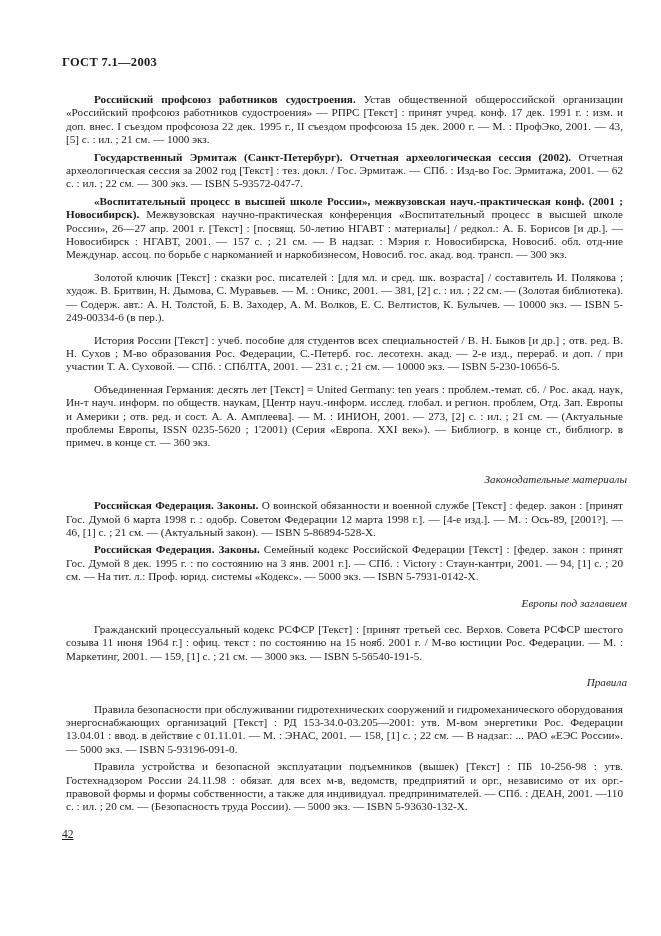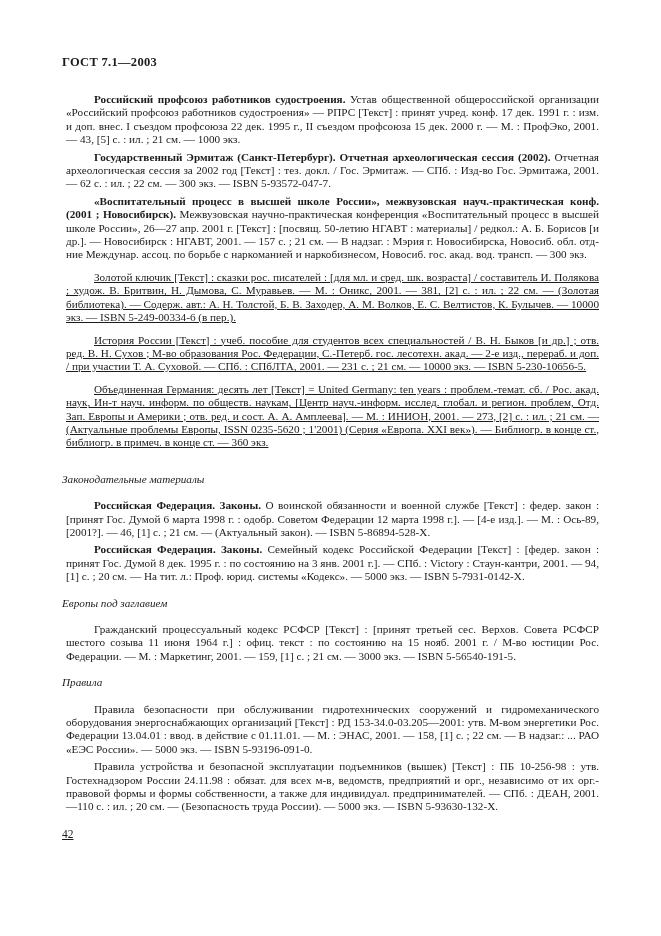--- a/index.html
+++ b/index.html
@@ -8,42 +8,42 @@
     height: 936px;
     background: #ffffff;
     color: #1c1c1c;
     font-family: "Liberation Serif", "DejaVu Serif", serif;
     overflow: hidden;
   }
   .page {
     box-sizing: border-box;
     width: 661px;
     height: 936px;
-    padding: 55px 58px 0 62px;
+    padding: 55px 34px 0 62px;
   }
   .doc-title {
     font-size: 12.5px;
     font-weight: bold;
     letter-spacing: 0.3px;
     margin: 0 0 23px 0;
   }
   .content {
     font-size: 11.2px;
     line-height: 13.4px;
   }
   p.entry {
     margin: 4px;
     text-align: justify;
     text-indent: 28px;
   }
-  p.entry.gap { margin-top: 9px; text-decoration: underline; }
+  p.entry.gap { margin-top: 9px; }
   p.entry b { font-weight: bold; }
   .section-heading {
     margin: 13px 0;
-    text-align: left;
+    text-align: right;
     font-style: italic;
     font-size: 11.2px;
   }
   .section-heading.first { margin-top: 23px; }
   .page-number {
     margin-top: 14px;
     font-size: 11.5px;
     text-decoration: underline;
   }
 </style>

